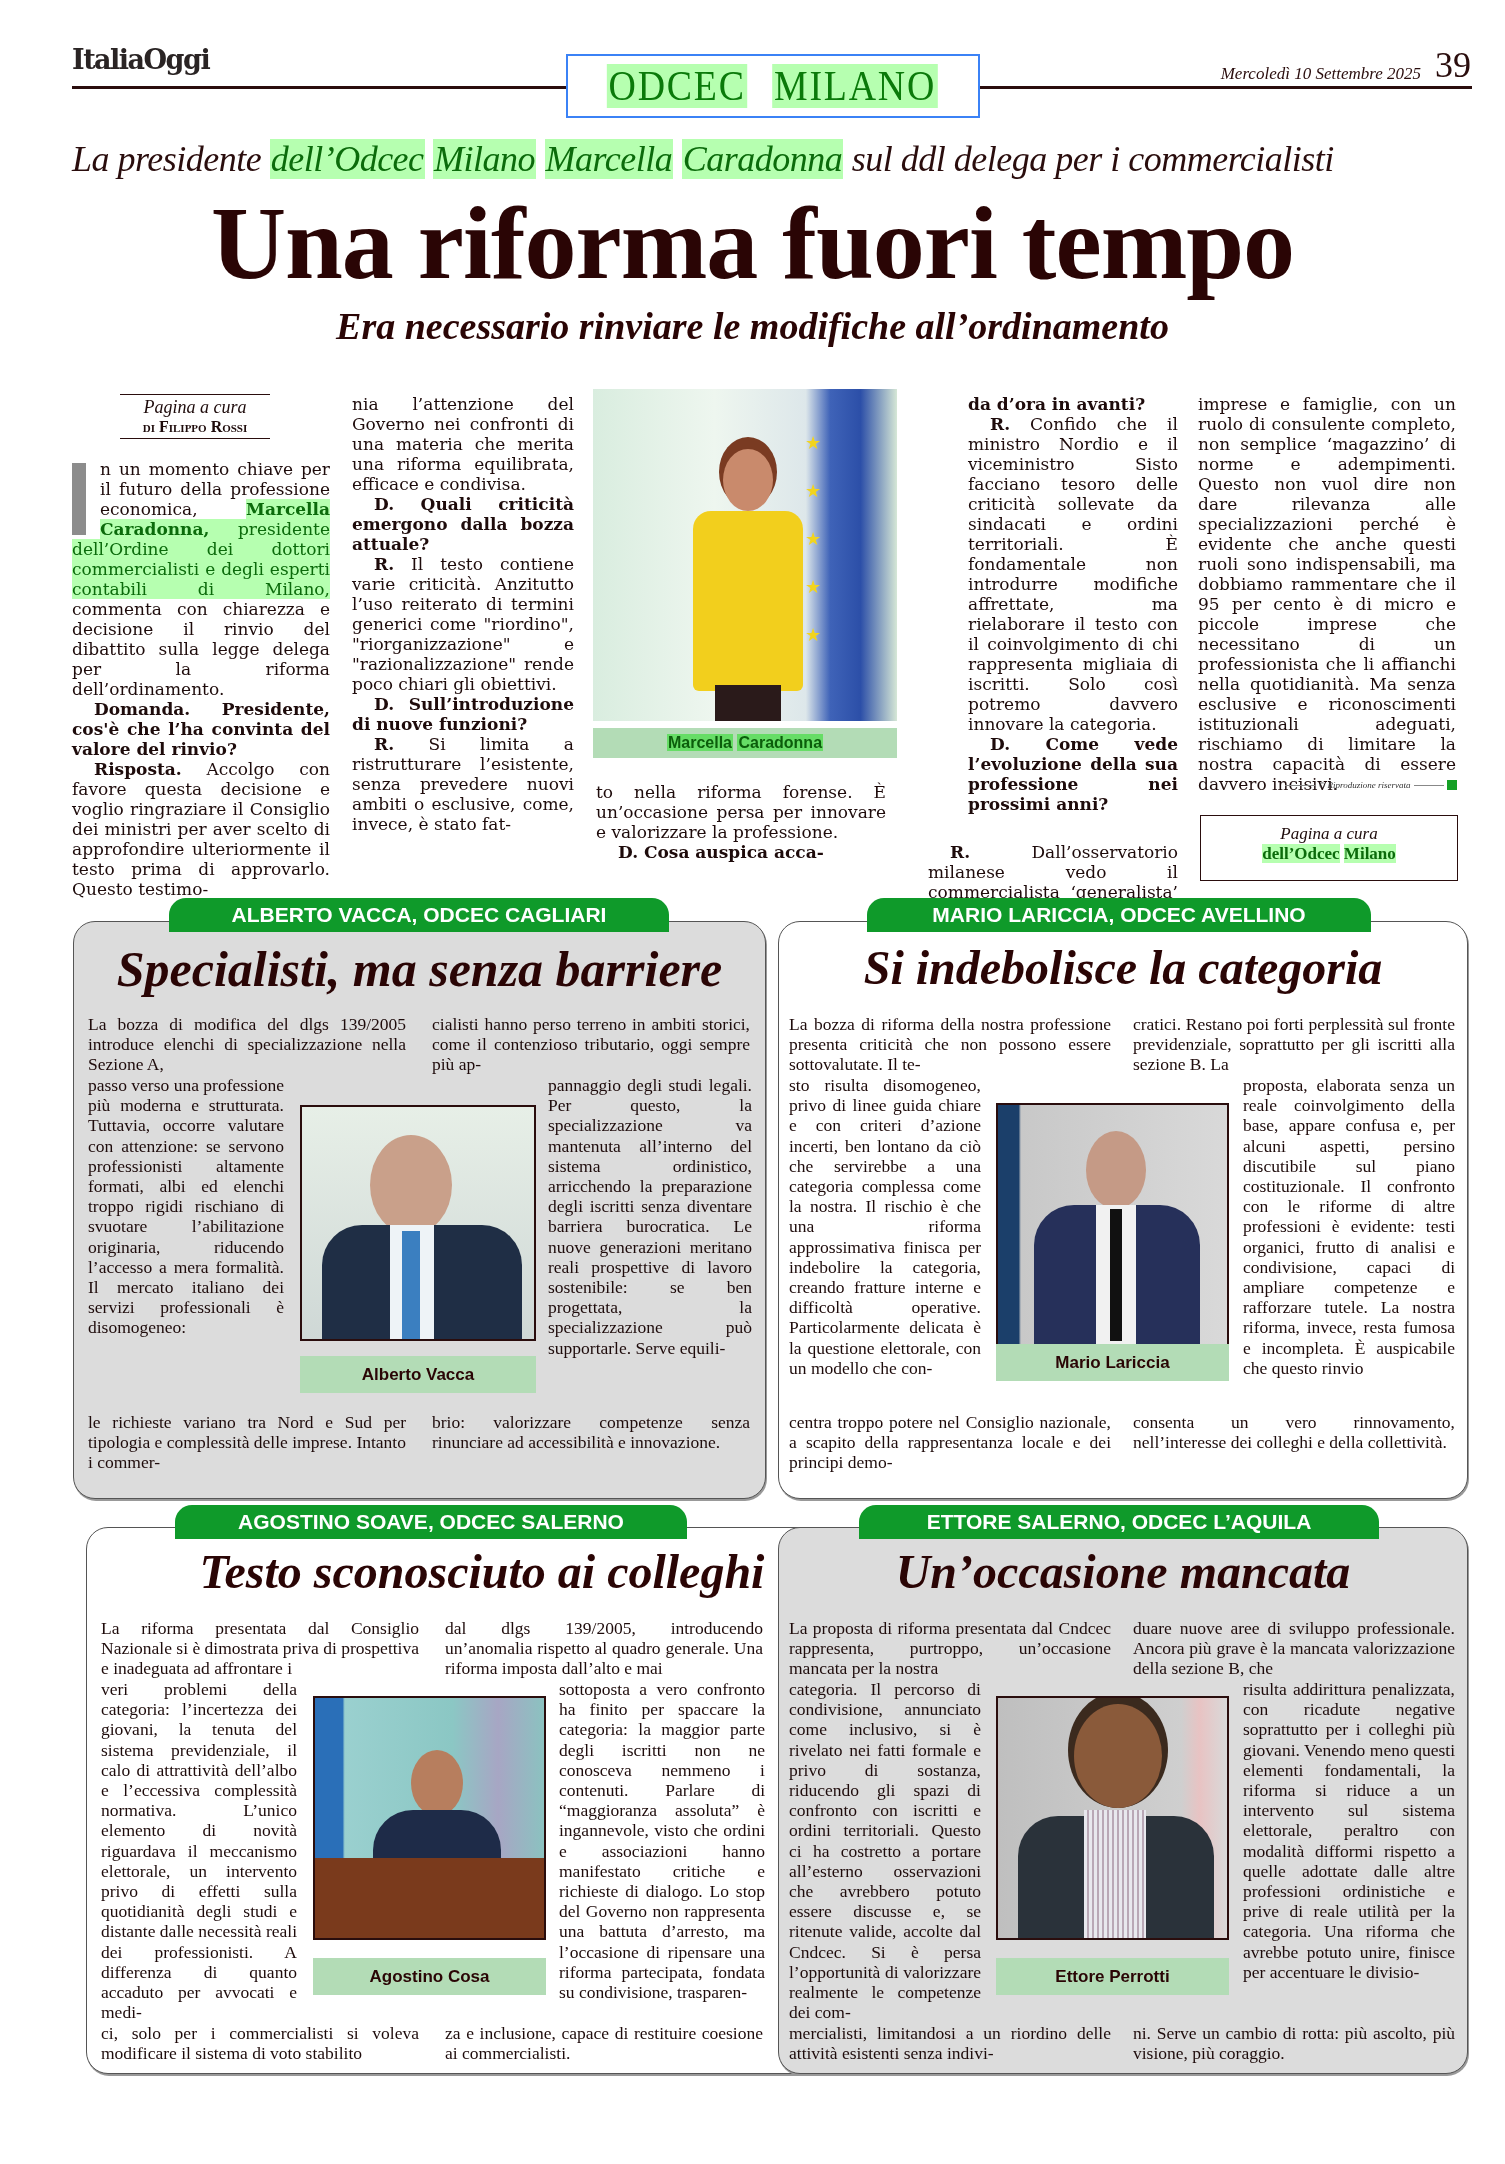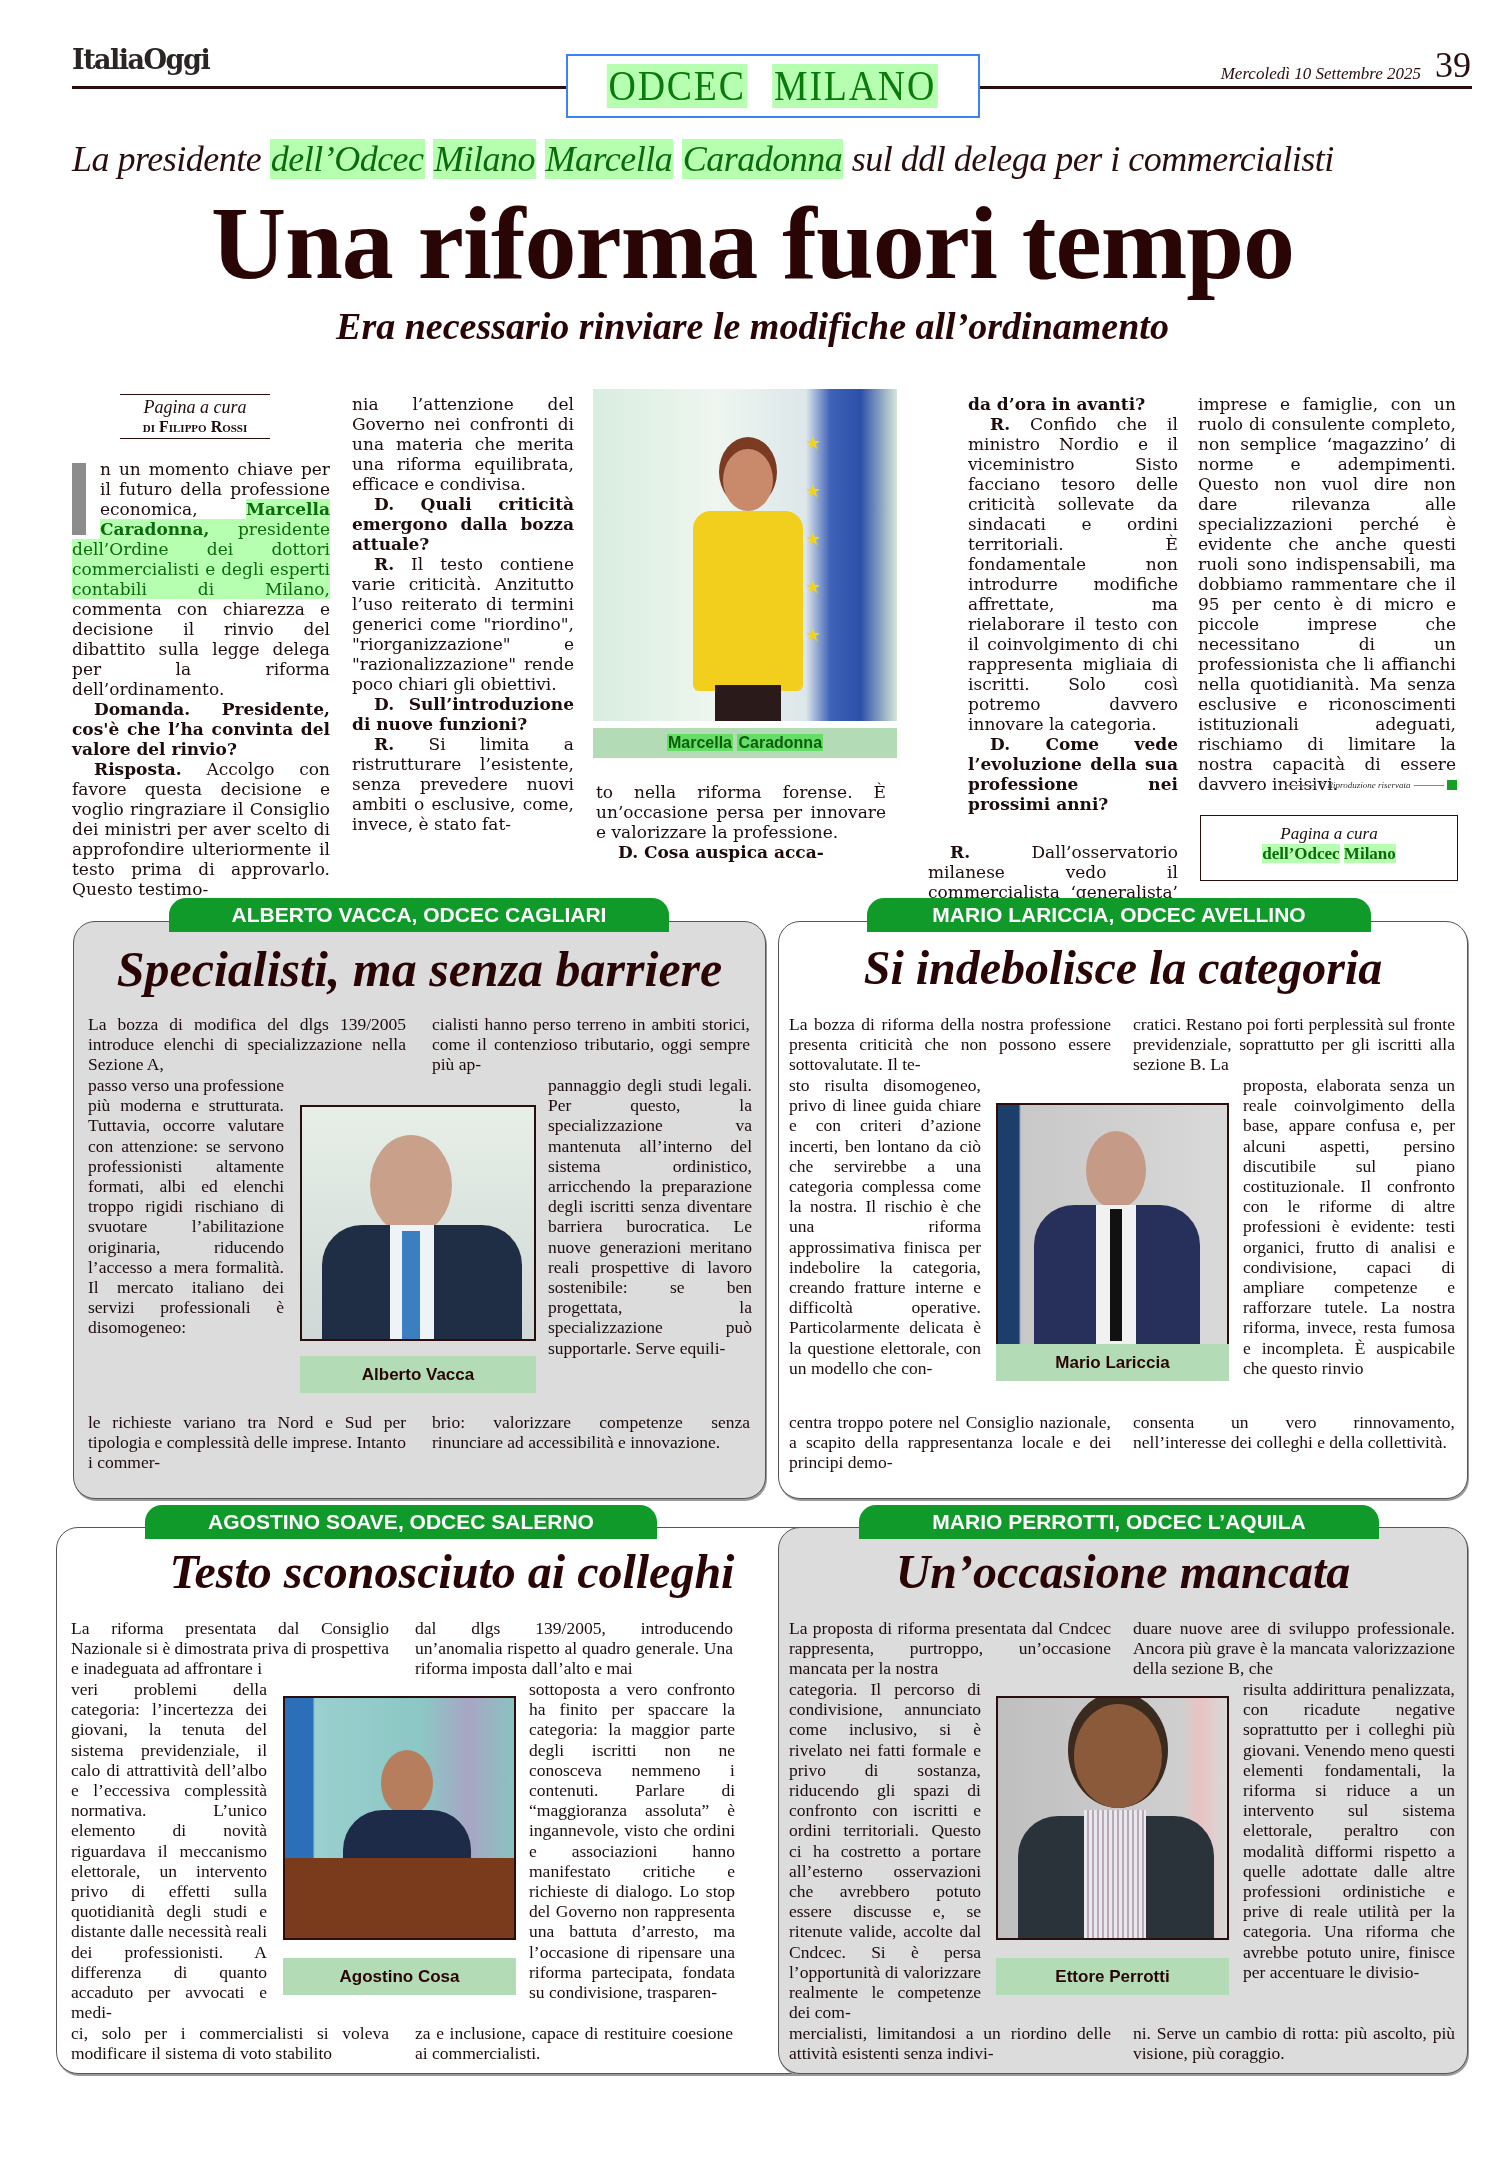--- a/index.html
+++ b/index.html
@@ -193,41 +193,41 @@
       <div class="shirt" style="left:98px; top:100px; width:40px; height:140px; background:#f1f1f1;"></div>
       <div class="tie" style="left:112px; top:104px; width:12px; height:132px; background:#111;"></div>
     </div>
   </div>
   <div class="op-cap" style="left:217px; top:422px; width:233px;">Mario Lariccia</div>
   <div class="op-text" style="left:464px; top:153px; width:212px;">proposta, elaborata senza un reale coinvolgimento della base, appare confusa e, per alcuni aspetti, persino discutibile sul piano costituzionale. Il confronto con le riforme di altre professioni è evidente: testi organici, frutto di analisi e condivisione, capaci di ampliare competenze e rafforzare tutele. La nostra riforma, invece, resta fumosa e incompleta. È auspicabile che questo rinvio</div>
   <div class="op-text" style="left:10px; top:490px; width:322px;">centra troppo potere nel Consiglio nazionale, a scapito della rappresentanza locale e dei principi demo-</div>
   <div class="op-text" style="left:354px; top:490px; width:322px;">consenta un vero rinnovamento, nell’interesse dei colleghi e della collettività.</div>
 </div>
 
-<div class="op white" style="left:56px; top:1527px; width:792px; height:547px;">
+<div class="op white" style="left:86px; top:1527px; width:792px; height:547px;">
   <div class="op-tag" style="left:88px; top:-23px; width:512px;">AGOSTINO SOAVE, ODCEC SALERNO</div>
   <div class="op-title" style="top:16px;">Testo sconosciuto ai colleghi</div>
   <div class="op-text" style="left:14px; top:90px; width:318px;">La riforma presentata dal Consiglio Nazionale si è dimostrata priva di prospettiva e inadeguata ad affrontare i</div>
   <div class="op-text" style="left:358px; top:90px; width:318px;">dal dlgs 139/2005, introducendo un’anomalia rispetto al quadro generale. Una riforma imposta dall’alto e mai</div>
   <div class="op-text" style="left:14px; top:151px; width:196px;">veri problemi della categoria: l’incertezza dei giovani, la tenuta del sistema previdenziale, il calo di attrattività dell’albo e l’eccessiva complessità normativa. L’unico elemento di novità riguardava il meccanismo elettorale, un intervento privo di effetti sulla quotidianità degli studi e distante dalle necessità reali dei professionisti. A differenza di quanto accaduto per avvocati e medi-</div>
   <div class="op-photo" style="left:226px; top:168px; width:233px; height:244px; background:linear-gradient(90deg,#2a6fb8 0%,#2a6fb8 12%,#9ad0cf 13%,#8bc7c4 60%,#a7a6c4 80%,#8bc2c0 100%);">
     <div class="person">
       <div class="h" style="left:96px; top:52px; width:52px; height:66px; background:#b77e5e;"></div>
       <div class="b" style="left:58px; top:112px; width:128px; height:60px; background:#1e2b48;"></div>
       <div class="shirt" style="left:0; top:160px; width:233px; height:84px; background:#7a3a1c;"></div>
     </div>
   </div>
   <div class="op-cap" style="left:226px; top:430px; width:233px;">Agostino Cosa</div>
   <div class="op-text" style="left:472px; top:151px; width:206px;">sottoposta a vero confronto ha finito per spaccare la categoria: la maggior parte degli iscritti non ne conosceva nemmeno i contenuti. Parlare di “maggioranza assoluta” è ingannevole, visto che ordini e associazioni hanno manifestato critiche e richieste di dialogo. Lo stop del Governo non rappresenta una battuta d’arresto, ma l’occasione di ripensare una riforma partecipata, fondata su condivisione, trasparen-</div>
   <div class="op-text" style="left:14px; top:495px; width:318px;">ci, solo per i commercialisti si voleva modificare il sistema di voto stabilito</div>
   <div class="op-text" style="left:358px; top:495px; width:318px;">za e inclusione, capace di restituire coesione ai commercialisti.</div>
 </div>
 
 <div class="op gray" style="left:778px; top:1527px; width:690px; height:547px;">
-  <div class="op-tag" style="left:80px; top:-23px; width:520px;">MARIO PERROTTI, ODCEC L’AQUILA</div>
+  <div class="op-tag" style="left:80px; top:-23px; width:520px;">ETTORE SALERNO, ODCEC L’AQUILA</div>
   <div class="op-title" style="top:16px;">Un’occasione mancata</div>
   <div class="op-text" style="left:10px; top:90px; width:322px;">La proposta di riforma presentata dal Cndcec rappresenta, purtroppo, un’occasione mancata per la nostra</div>
   <div class="op-text" style="left:354px; top:90px; width:322px;">duare nuove aree di sviluppo professionale. Ancora più grave è la mancata valorizzazione della sezione B, che</div>
   <div class="op-text" style="left:10px; top:151px; width:192px;">categoria. Il percorso di condivisione, annunciato come inclusivo, si è rivelato nei fatti formale e privo di sostanza, riducendo gli spazi di confronto con iscritti e ordini territoriali. Questo ci ha costretto a portare all’esterno osservazioni che avrebbero potuto essere discusse e, se ritenute valide, accolte dal Cndcec. Si è persa l’opportunità di valorizzare realmente le competenze dei com-</div>
   <div class="op-photo" style="left:217px; top:168px; width:233px; height:244px; background:linear-gradient(90deg,#bfbfbf 0%,#cfcfcf 80%,#e8c3c3 88%,#d9d9d9 100%);">
     <div class="person">
       <div class="h" style="left:76px; top:6px; width:88px; height:104px; background:#8a5a3a; box-shadow:0 -6px 0 6px #3b2a1e;"></div>
       <div class="b" style="left:20px; top:118px; width:196px; height:130px; background:#2a323a;"></div>
       <div class="shirt" style="left:86px; top:112px; width:62px; height:132px; background:repeating-linear-gradient(90deg,#e8e8ee 0 3px,#b9a8b6 3px 5px);"></div>
     </div>

